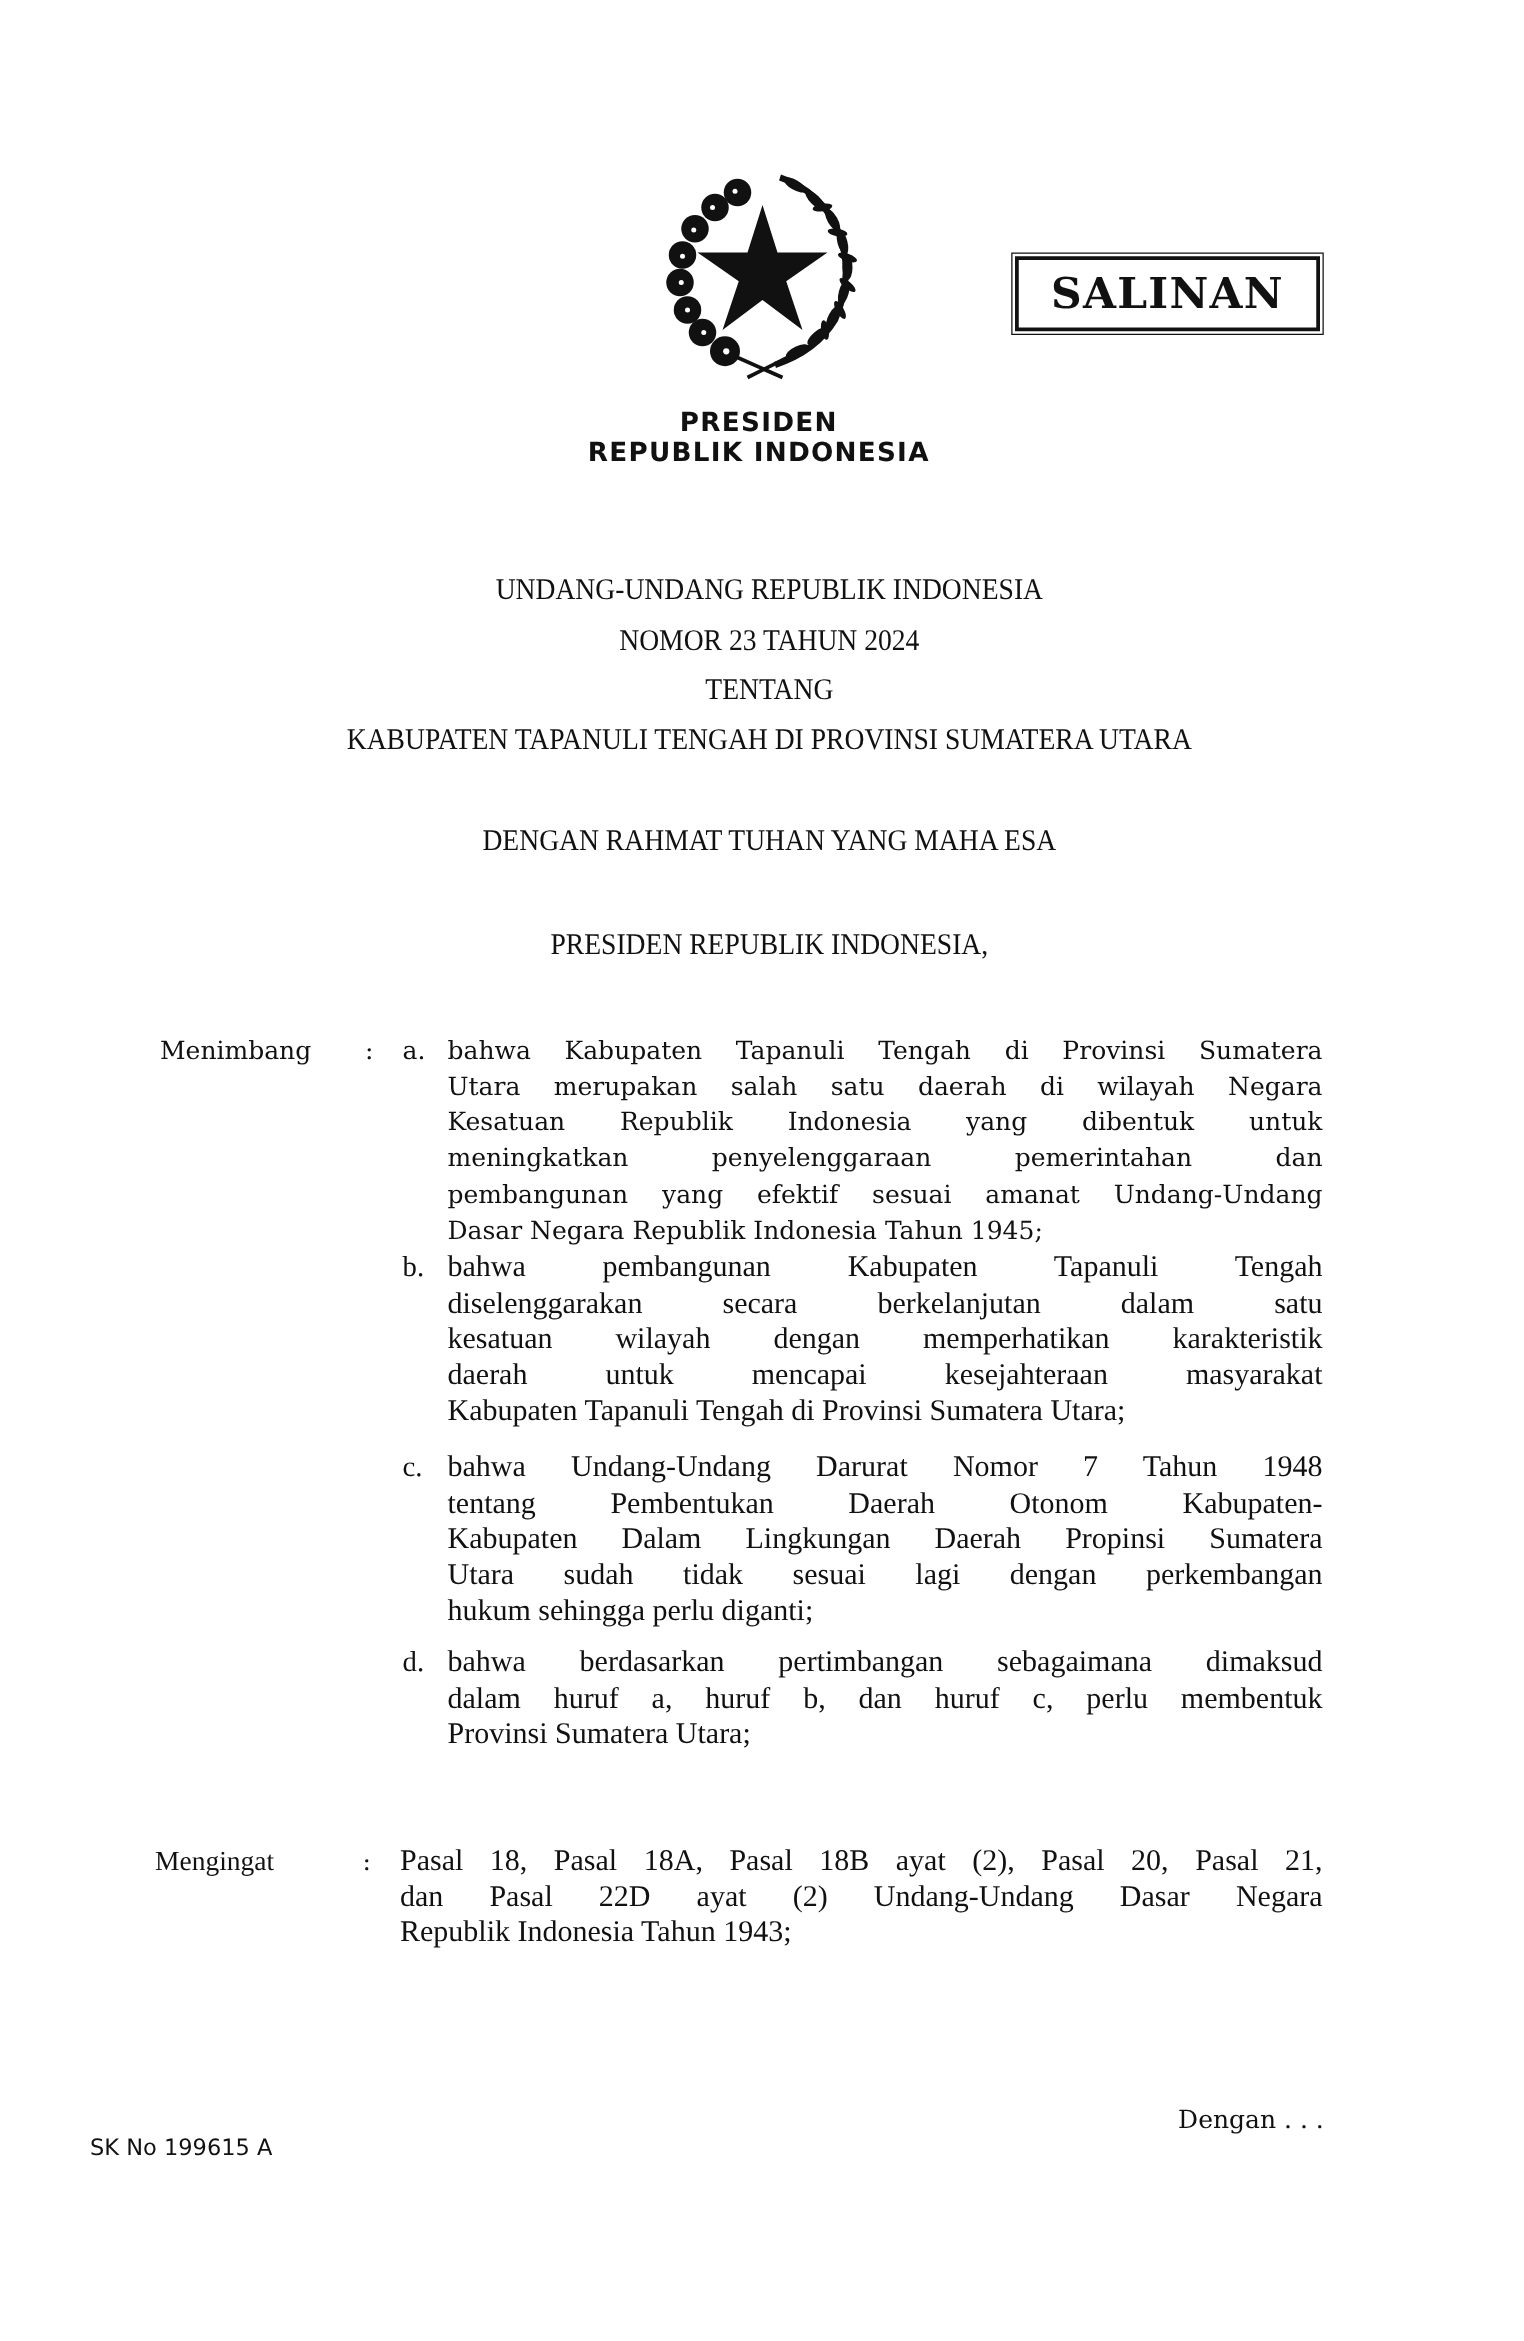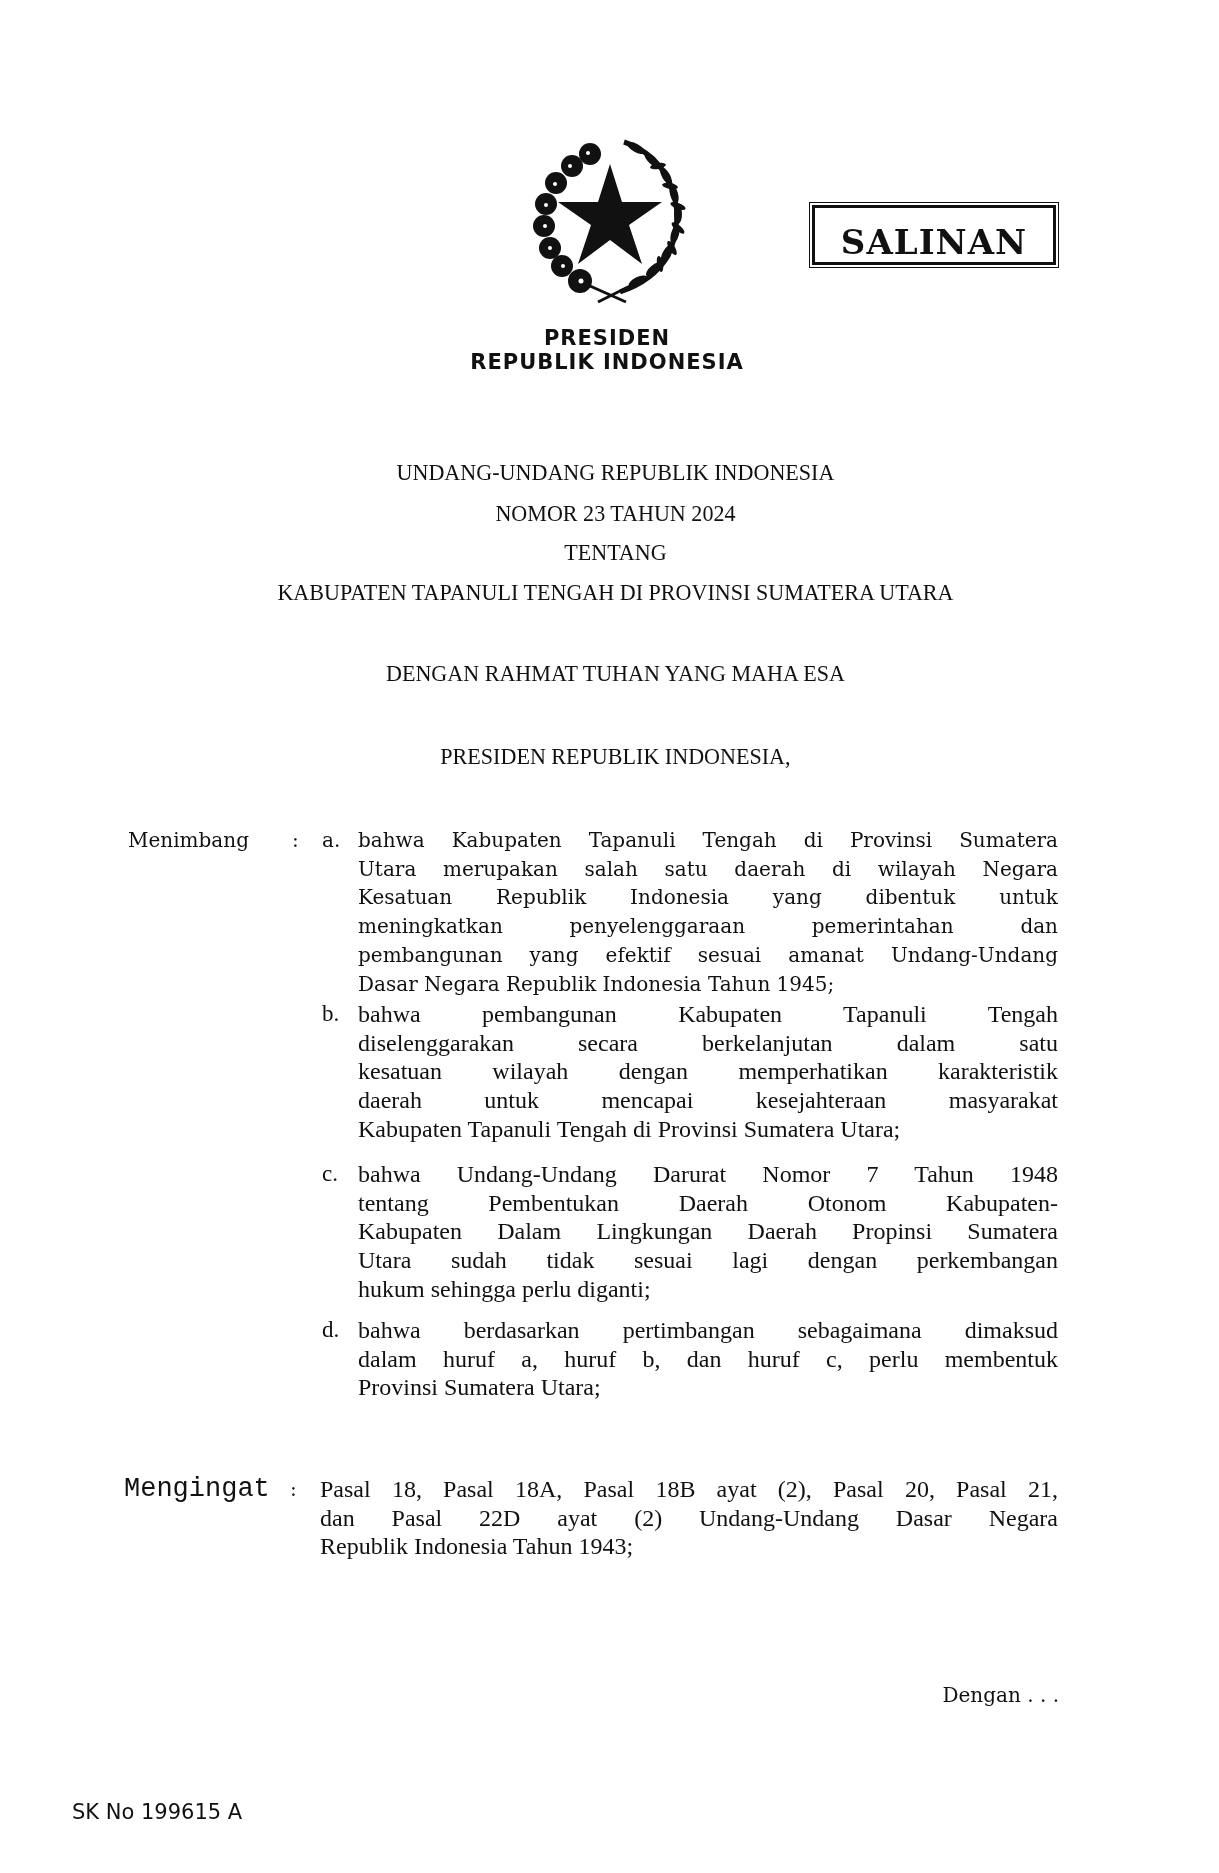--- a/index.html
+++ b/index.html
@@ -6,21 +6,21 @@
   body {
     width: 1219px; height: 1873px; position: relative; overflow: hidden;
     color: #111111;
     font-family: "DejaVu Serif", serif;
   }
   .abs { position: absolute; }
   #emblem { left: 528px; top: 136px; width: 166px; height: 168px; }
   #salinan-box {
     left: 812px; top: 205px; width: 244px; height: 60px;
     border: 3px solid #111; box-sizing: border-box;
-    display: flex; align-items: flex-end; justify-content: center;
+    display: flex; align-items: center; justify-content: center;
     outline: 1px solid #111; outline-offset: 2px;
   }
   #salinan-box span {
     font-family: "DejaVu Serif", serif; font-weight: bold;
     font-size: 34px; letter-spacing: 1px; color: #111;
   }
   .presiden-head {
     left: 380px; width: 454px; text-align: center;
     font-family: "DejaVu Sans", sans-serif; font-weight: bold;
     font-size: 21px; letter-spacing: 1px; color: #111;
@@ -28,21 +28,21 @@
   .center-line {
     left: 100px; width: 1015px; text-align: center;
     font-family: "Liberation Serif", serif; font-size: 24px;
     line-height: 28px; color: #111;
     transform: scaleX(0.92); transform-origin: 607px 0;
   }
   .label {
     font-family: "DejaVu Serif", serif; font-size: 20px; line-height: 28.7px;
   }
   .label.narrow {
-    font-family: Liberation Mono, monospace; font-size: 27px;
+    font-family: Liberation Serif, serif; font-size: 22px;
   }
   .colon {
     font-family: "DejaVu Serif", serif; font-size: 20px; line-height: 28.7px;
   }
   .item-letter {
     left: 322px; font-family: "DejaVu Serif", serif; font-size: 20px; line-height: 28.7px;
   }
   .item-letter.narrow { font-family: "Liberation Serif", serif; font-size: 23px; }
   .item-text {
     left: 358px; width: 700px; text-align: justify; text-align-last: left;
@@ -52,22 +52,22 @@
     font-family: "Liberation Serif", serif; font-size: 24px; line-height: 28.7px;
   }
   .item-text span.ln { display: block; text-align: justify; text-align-last: justify; white-space: normal; }
   .item-text span.ln.last { text-align-last: left; }
   #mengingat-text { left: 320px; width: 738px; }
   #dengan-next {
     right: 160px; top: 1683px;
     font-family: "DejaVu Serif", serif; font-size: 20px;
   }
   #sk-no {
-    left: 72px; top: 1800px;
-    font-family: "DejaVu Sans", sans-serif; font-size: 21px; color: #111; text-align: right;
+    left: 72px; top: 1708px;
+    font-family: "DejaVu Sans", sans-serif; font-size: 18px; color: #111; text-align: right;
   }
 </style>
 </head>
 <body>
 
 <div id="emblem" class="abs">
   <svg width="166" height="168" viewBox="0 0 166 168">
 
     <g fill="#111">
       <circle cx="62" cy="18" r="11"></circle>

